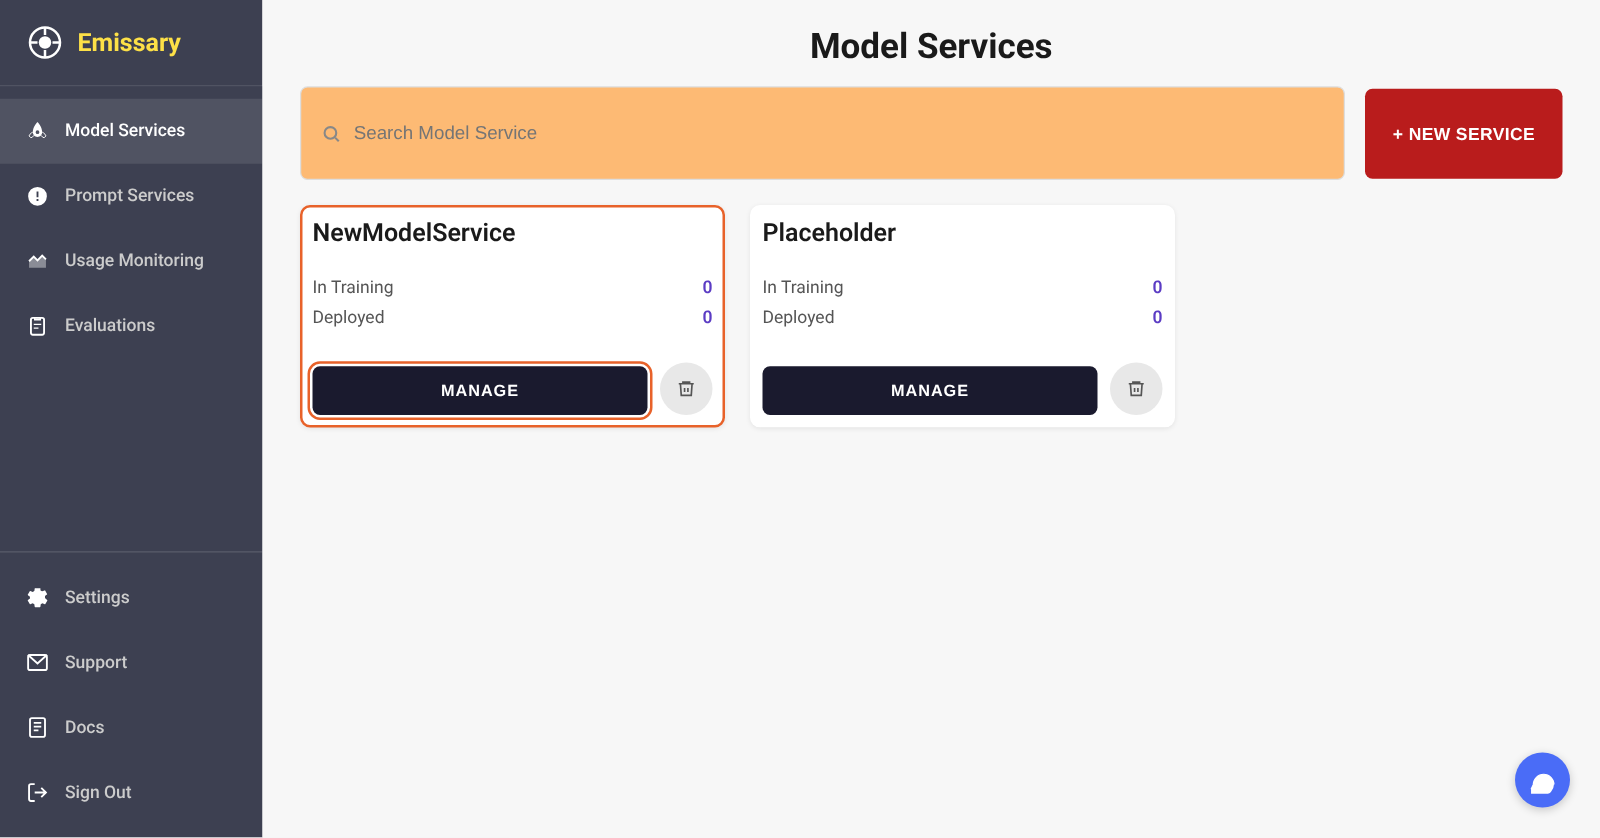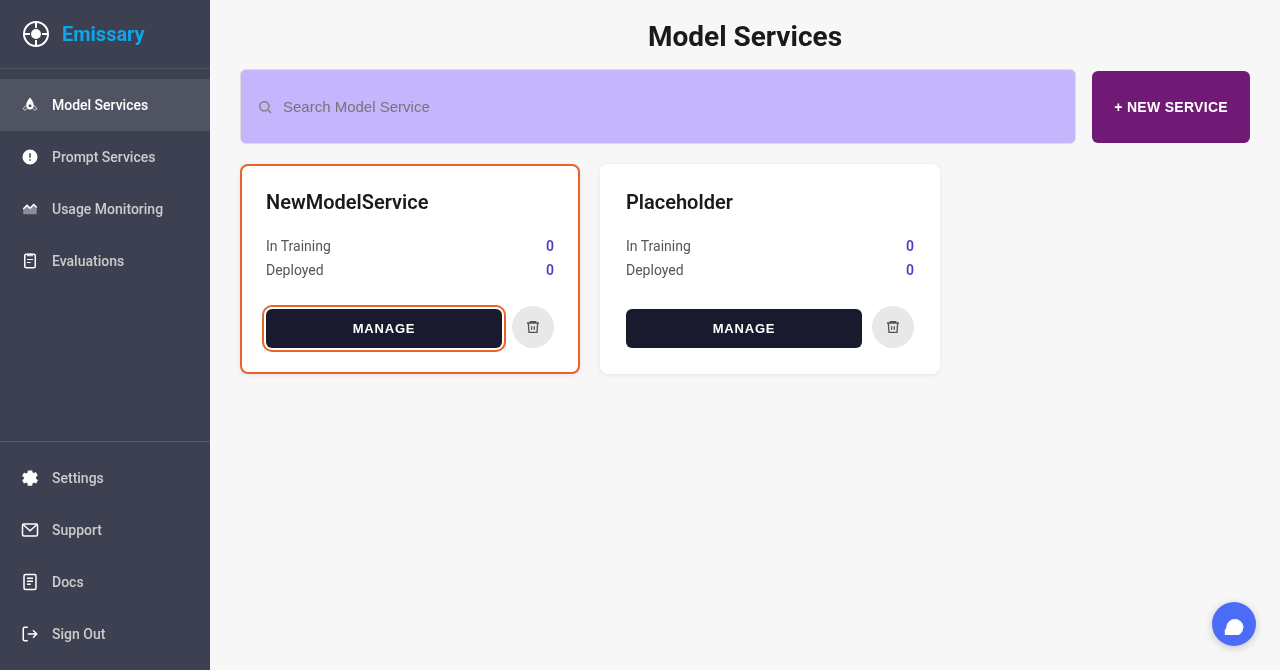--- a/index.html
+++ b/index.html
@@ -16,21 +16,21 @@
       color: #fff;
     }
 
     .sidebar-logo {
       display: flex;
       align-items: center;
       gap: 10px;
       padding: 18px 20px;
       font-size: 20px;
       font-weight: 700;
-      color: #0ea5e9;
+      color: #fde047;
       border-bottom: 1px solid rgba(255,255,255,0.1);
     }
 
     .logo-icon {
       width: 32px;
       height: 32px;
       display: flex;
       align-items: center;
       justify-content: center;
     }
@@ -96,21 +96,21 @@
       text-align: center;
     }
 
     .search-icon-wrapper {
       color: #888;
       display: flex;
       align-items: center;
     }
 
     .new-service-btn {
-      background: #701a75;
+      background: #b91c1c;
       color: #fff;
       border: none;
       border-radius: 6px;
       padding: 28px 22px;
       font-size: 14px;
       font-weight: 700;
       cursor: pointer;
       white-space: nowrap;
       letter-spacing: 0.3px;
     }
@@ -119,21 +119,21 @@
       display: flex;
       align-items: center;
       padding: 0 30px 20px;
       gap: 16px;
     }
 
     .search-container {
       flex: 1;
       display: flex;
       align-items: center;
-      background: #c4b5fd;
+      background: #fdba74;
       border: 1px solid #ddd;
       border-radius: 6px;
       padding: 28px 16px;
       gap: 10px;
     }
 
     .search-container input {
       border: none;
       outline: none;
       font-size: 15px;
@@ -146,21 +146,21 @@
     .cards-area {
       padding: 0 30px;
       display: flex;
       gap: 20px;
       flex-wrap: wrap;
     }
 
     .service-card {
       background: #fff;
       border-radius: 8px;
-      padding: 24px;
+      padding: 8px;
       width: 340px;
       box-shadow: 0 1px 4px rgba(0,0,0,0.08);
       border: 2px solid transparent;
       position: relative;
     }
 
     .service-card.selected {
       border: 2px solid #e8622a;
     }
 

